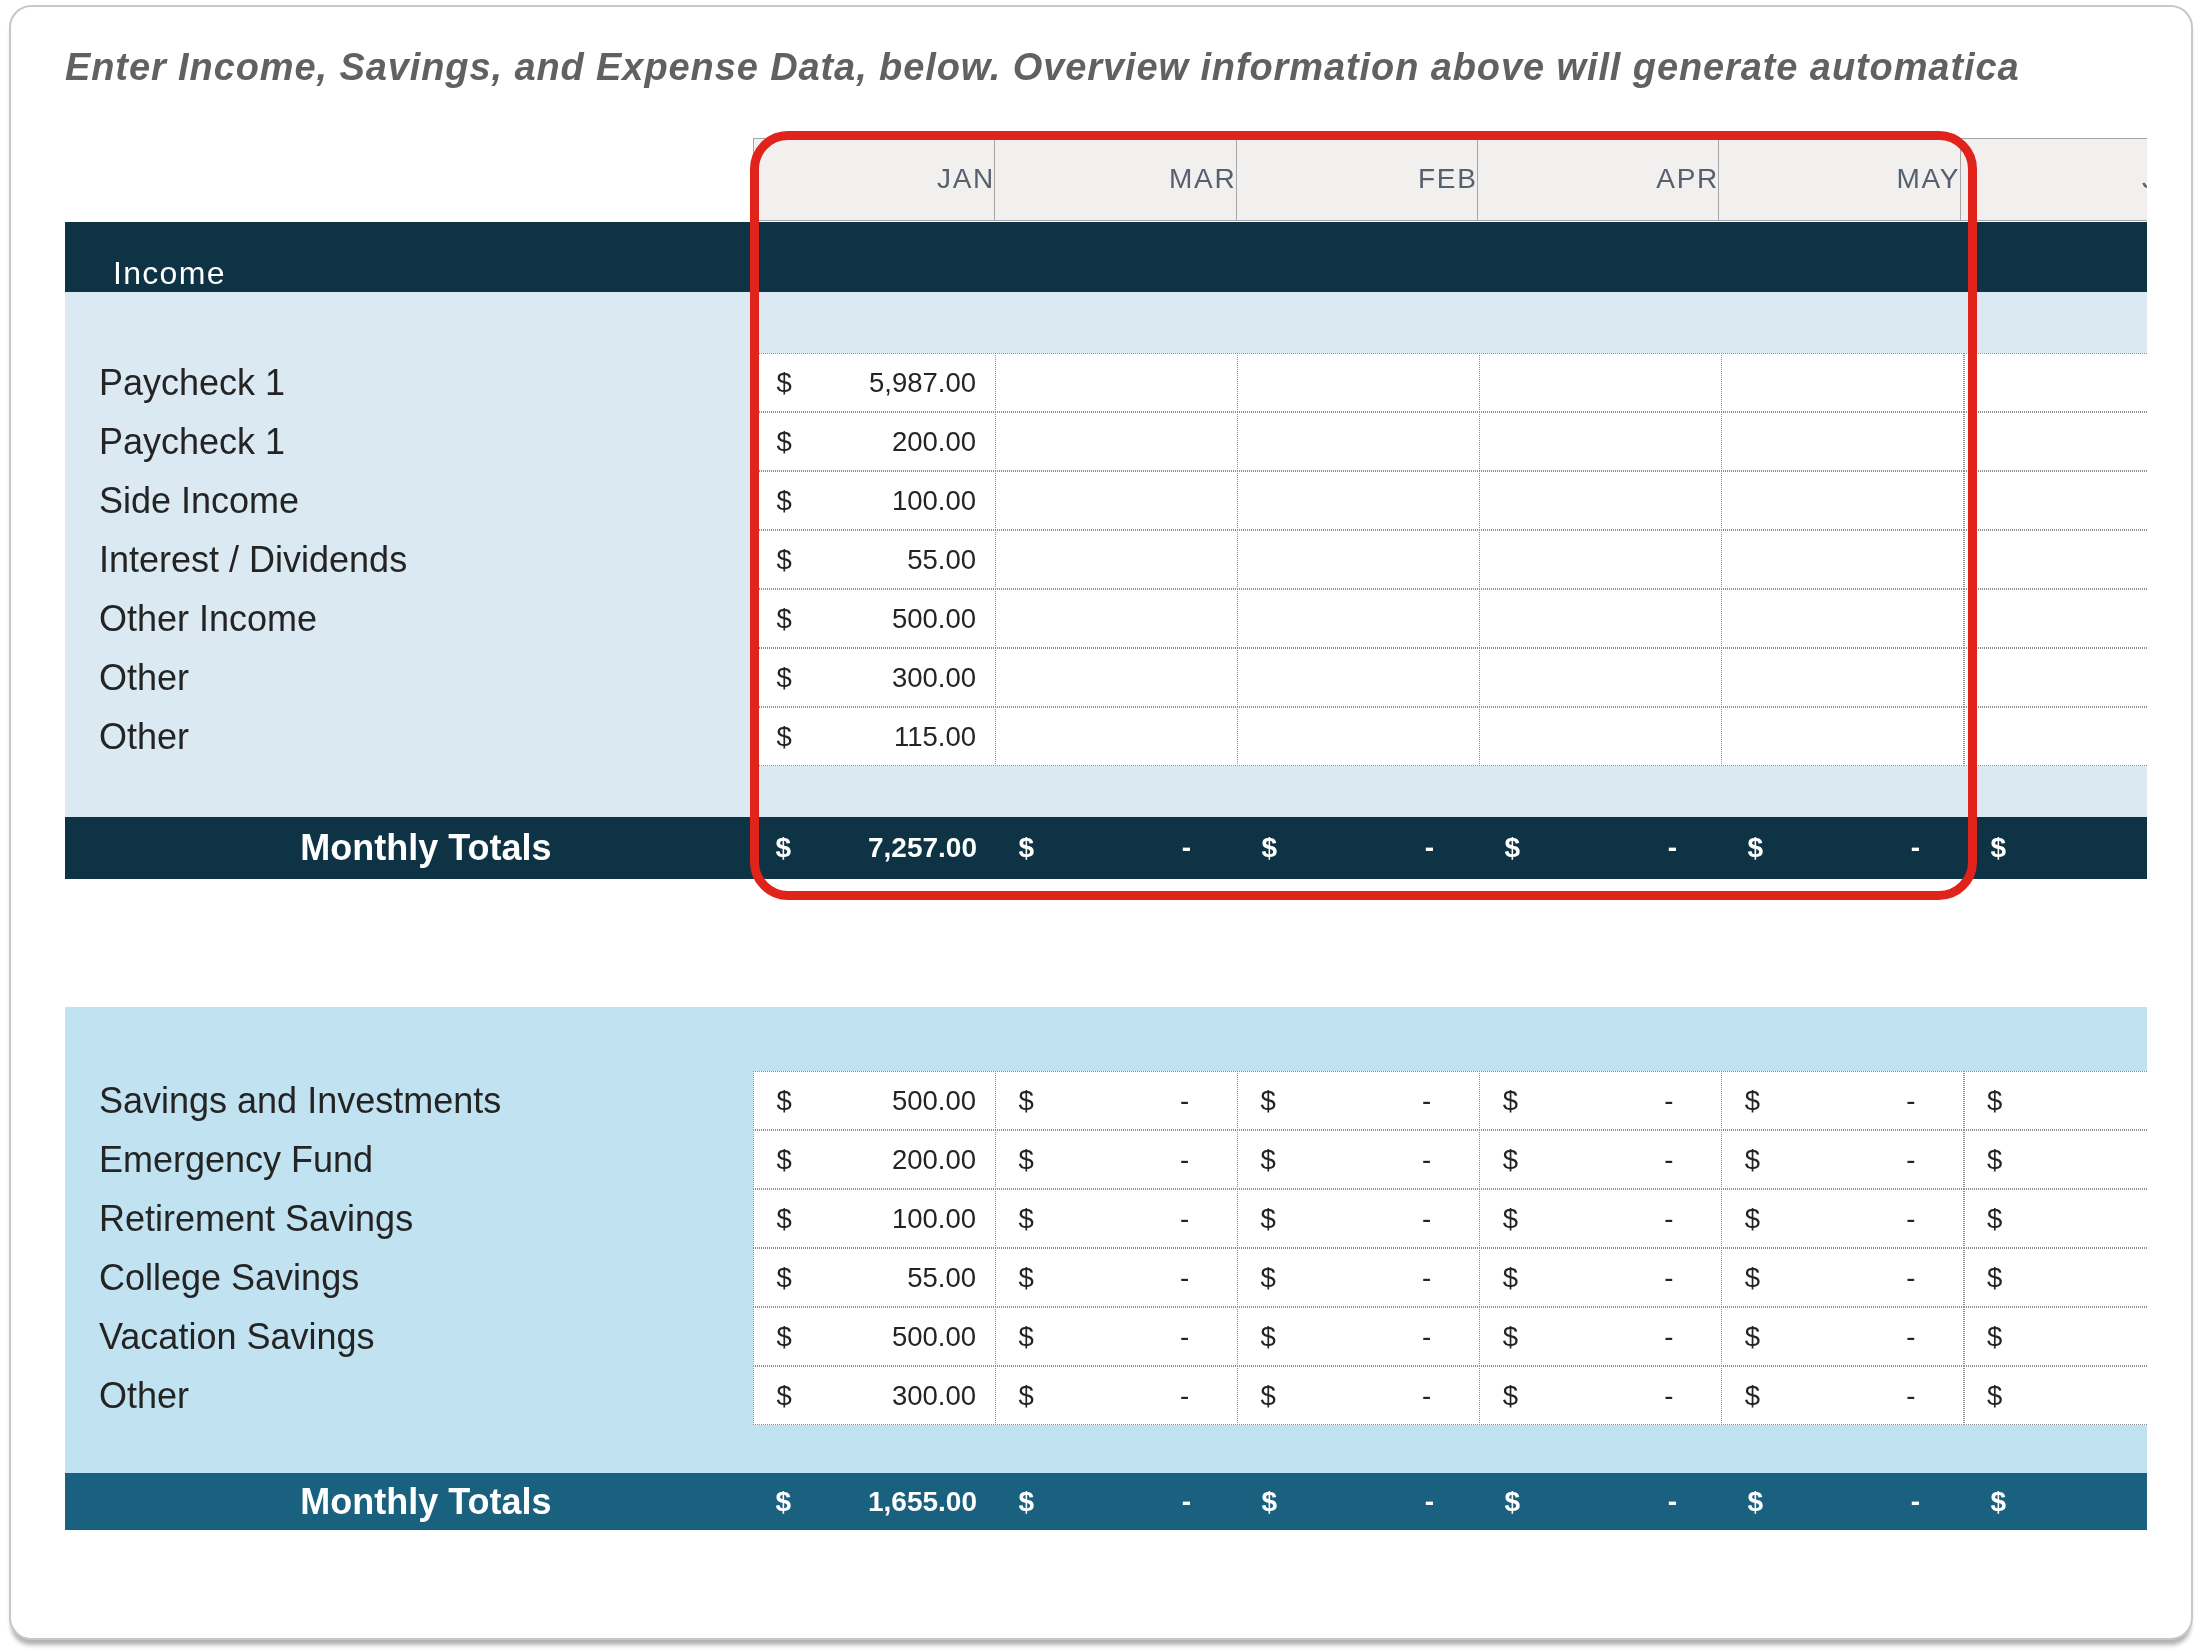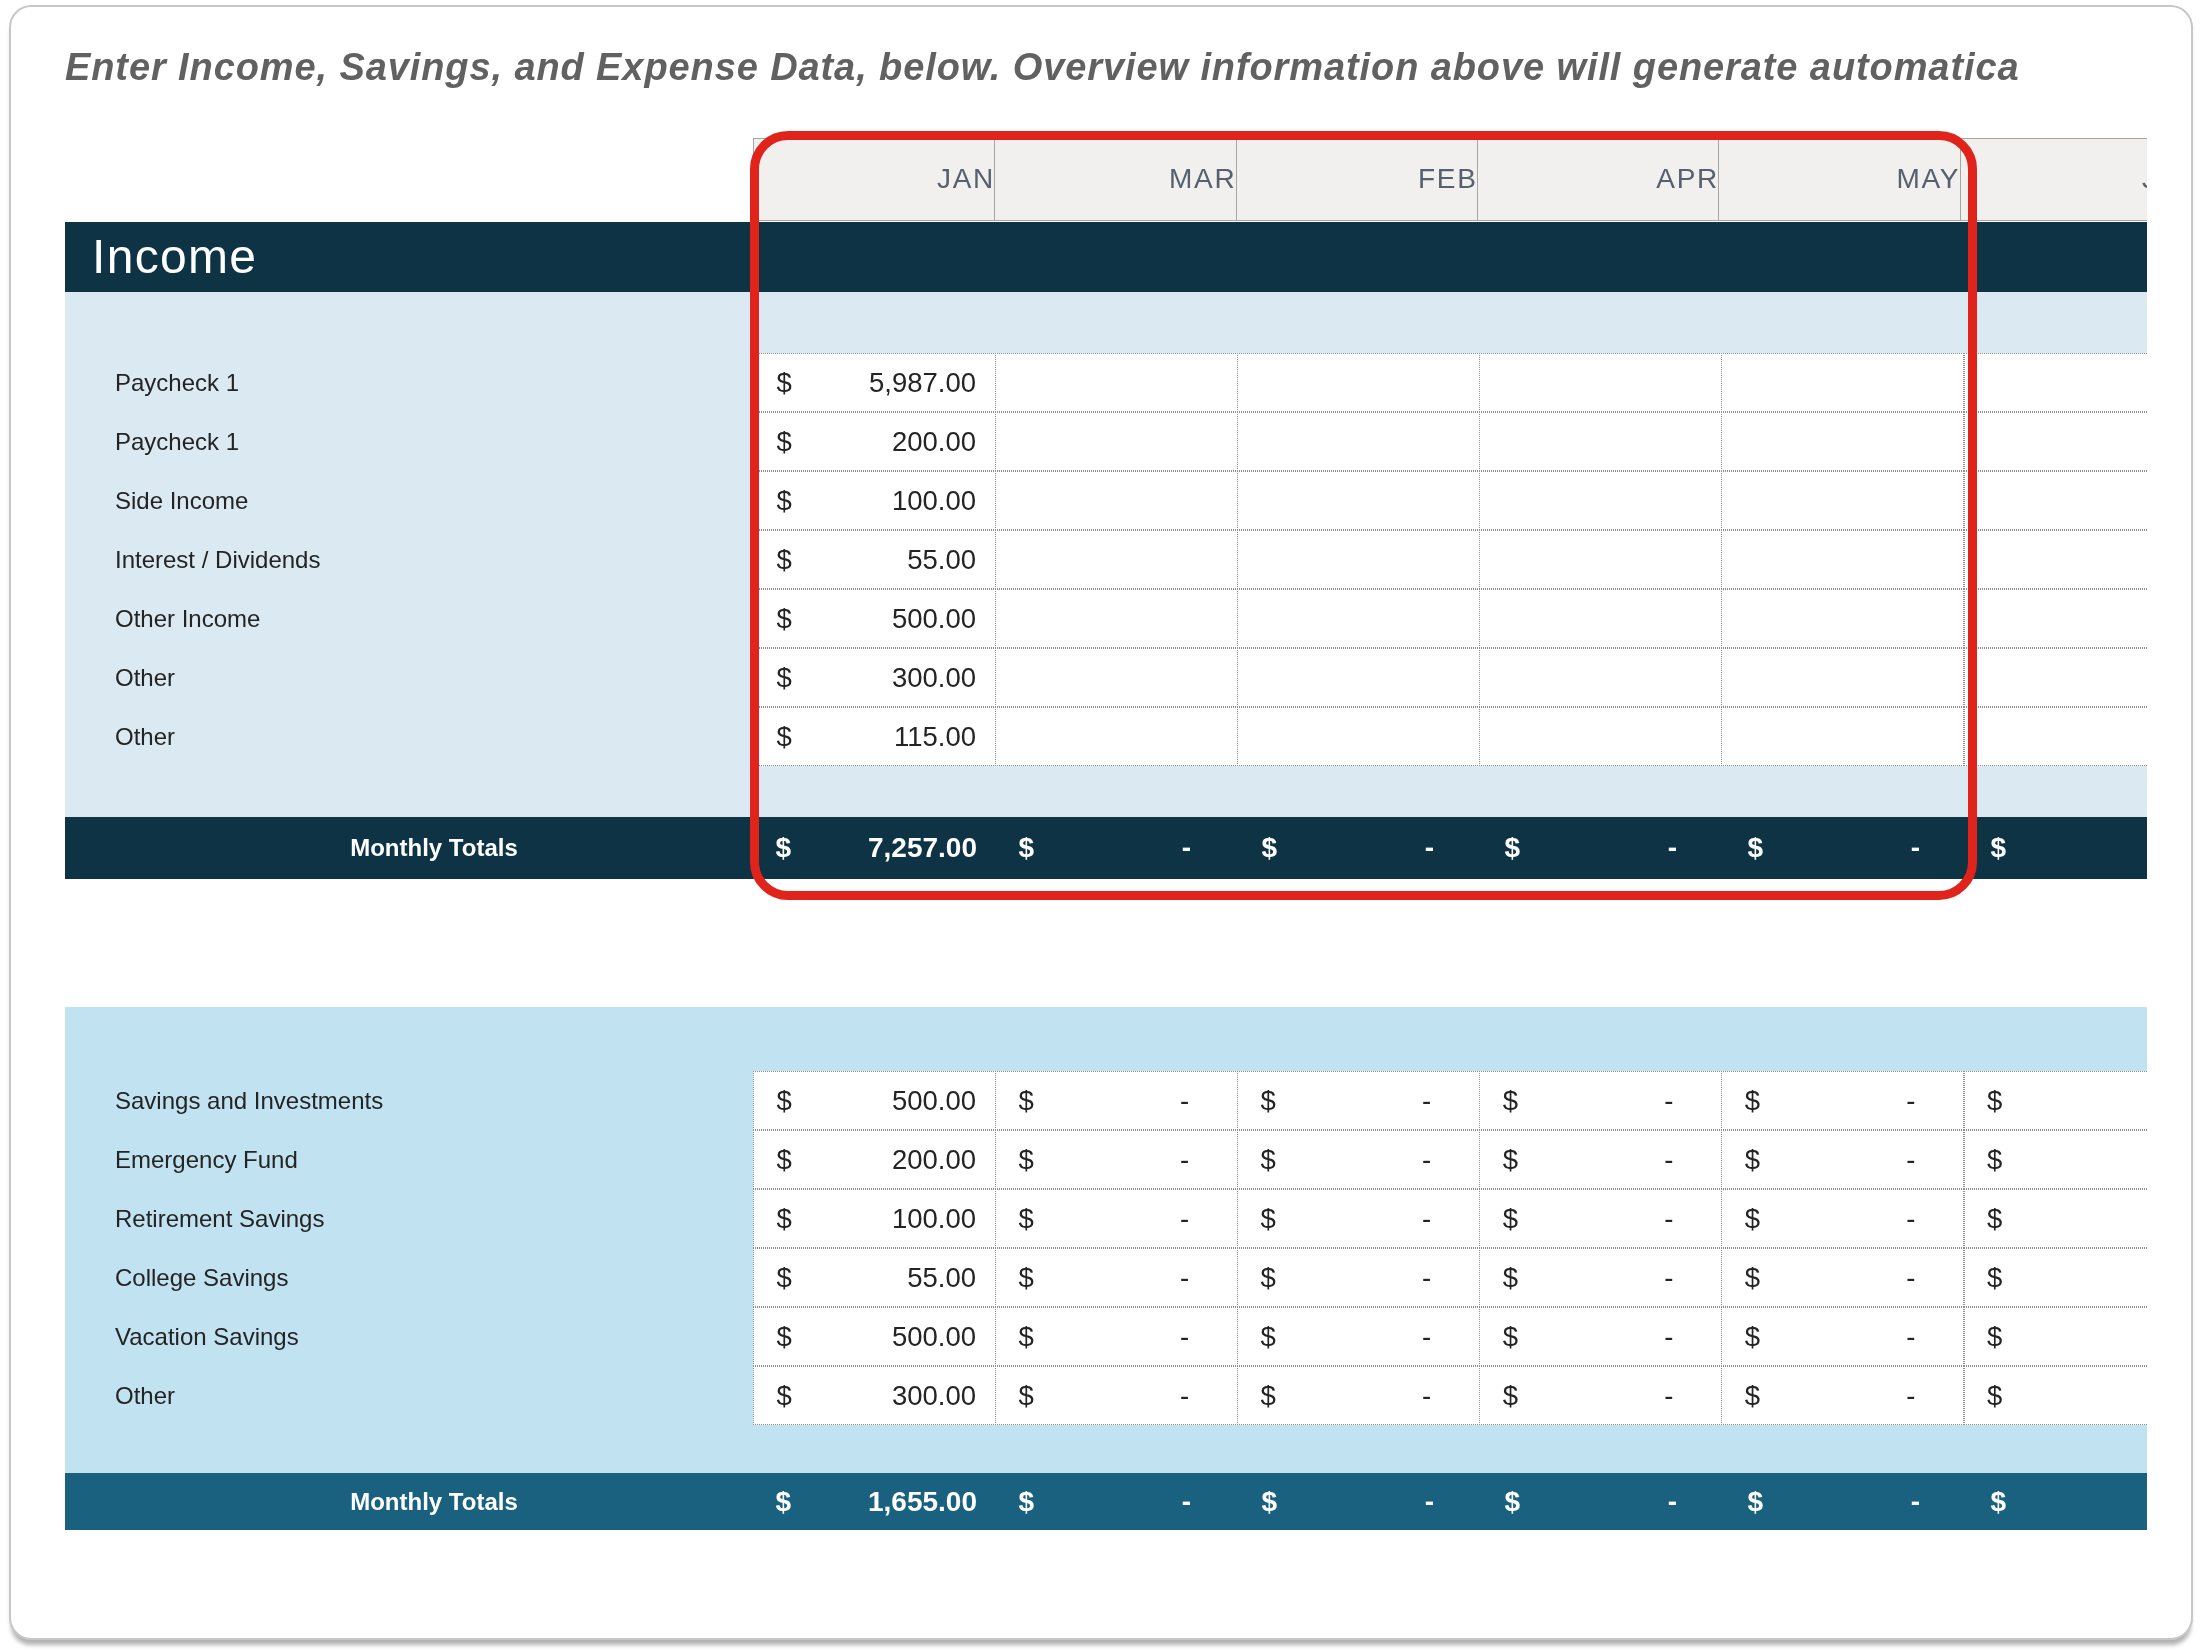--- a/index.html
+++ b/index.html
@@ -38,33 +38,33 @@
   .monthrow{position:absolute;left:688px;top:138px;display:flex;}
   .monthcell{
     width:243px;height:83px;box-sizing:border-box;flex:0 0 auto;
     border:1.7px solid var(--month-header-border);margin-left:-1.7px;
     background:var(--month-header-bg);
     text-align:right;line-height:79px;font-size:28px;letter-spacing:1.7px;color:var(--month-text);
   }
   .monthcell:first-child{margin-left:0;}
   .band{position:absolute;left:0;width:2082px;box-sizing:border-box;}
   .section-title{
-    padding-left:27px;color:#ffffff;font-size:48px;letter-spacing:1.3px;
+    padding-left:48px;color:#ffffff;font-size:32px;letter-spacing:1.3px;margin-top:16px;
   }
   .income-band{top:222px;height:70px;background:var(--income-header);line-height:70px;}
   .savings-band{top:932px;height:75px;background:var(--savings-header);line-height:75px;}
   .income-bgband{top:292px;height:526px;background:var(--income-bg);}
   .savings-bgband{top:1007px;height:466px;background:var(--savings-bg);}
   .rows{position:absolute;left:0;display:flex;flex-direction:column;}
   .rows.income{top:353px;}
   .rows.savings{top:1071px;}
   .datarow{display:flex;height:59px;flex:0 0 auto;}
   .rowlabel{
-    width:688px;box-sizing:border-box;padding-left:50px;flex:0 0 auto;
-    line-height:59px;font-size:24px;color:var(--label-text);
+    width:688px;box-sizing:border-box;padding-left:34px;flex:0 0 auto;
+    line-height:59px;font-size:36px;color:var(--label-text);
   }
   .cell{
     width:243px;height:59px;box-sizing:border-box;flex:0 0 auto;position:relative;
     background:#ffffff;border:0.9px dotted var(--cell-border);
   }
   .cell + .cell{margin-left:-0.9px;}
   .cur,.amt,.dash{
     position:absolute;top:0;line-height:57px;font-size:27.5px;color:var(--label-text);
   }
   .cur{left:22.4px;}

